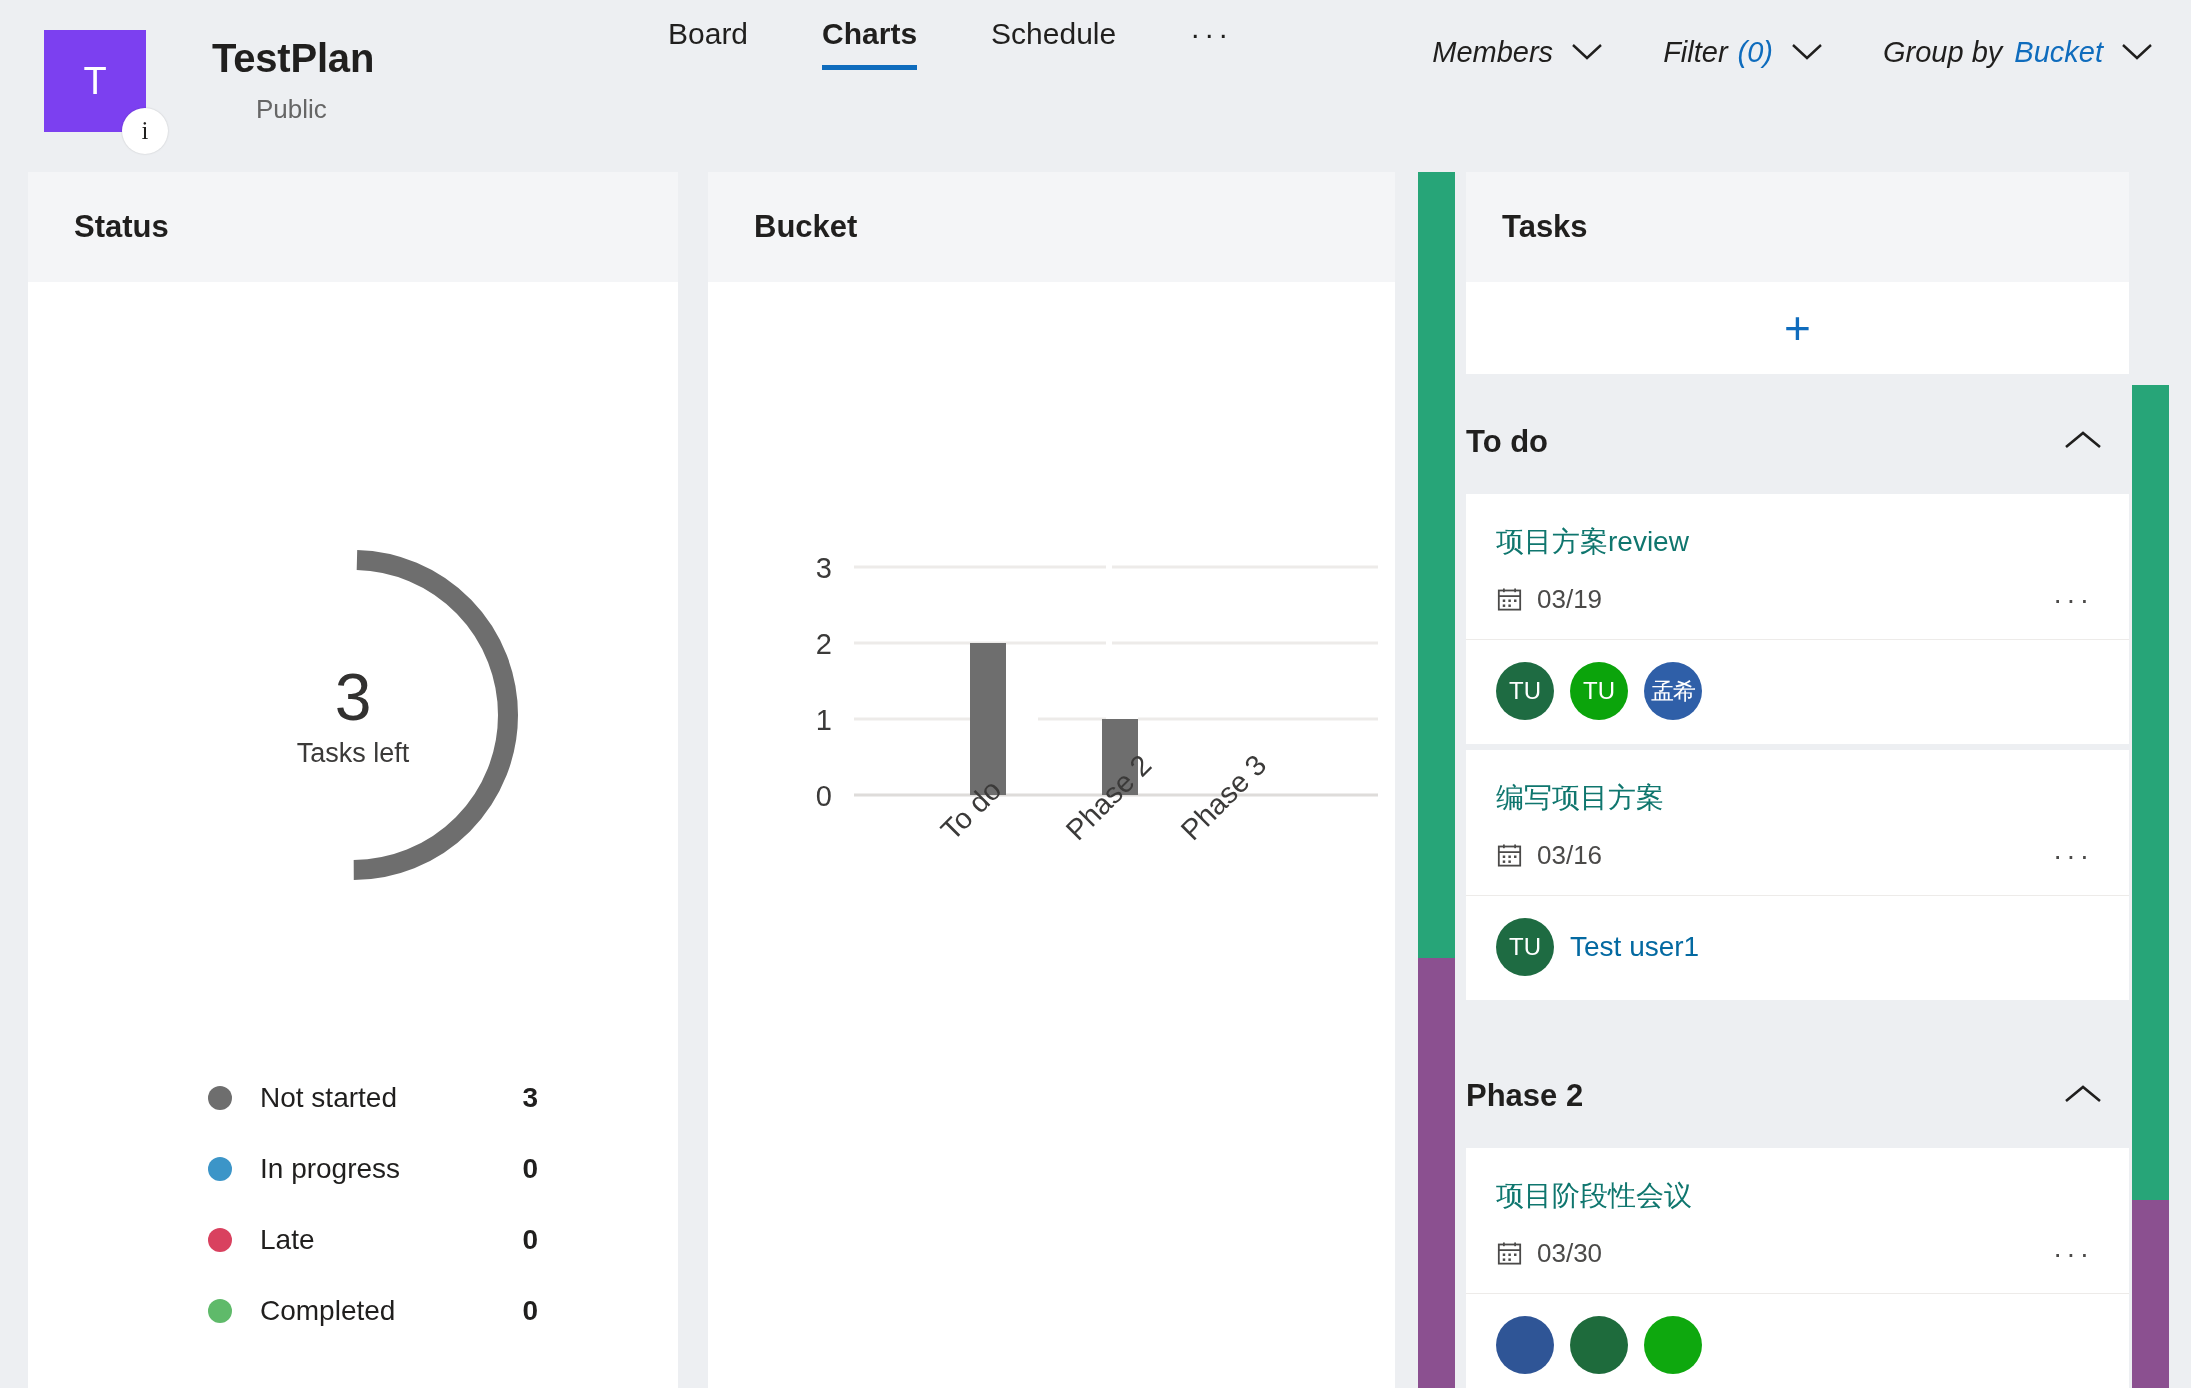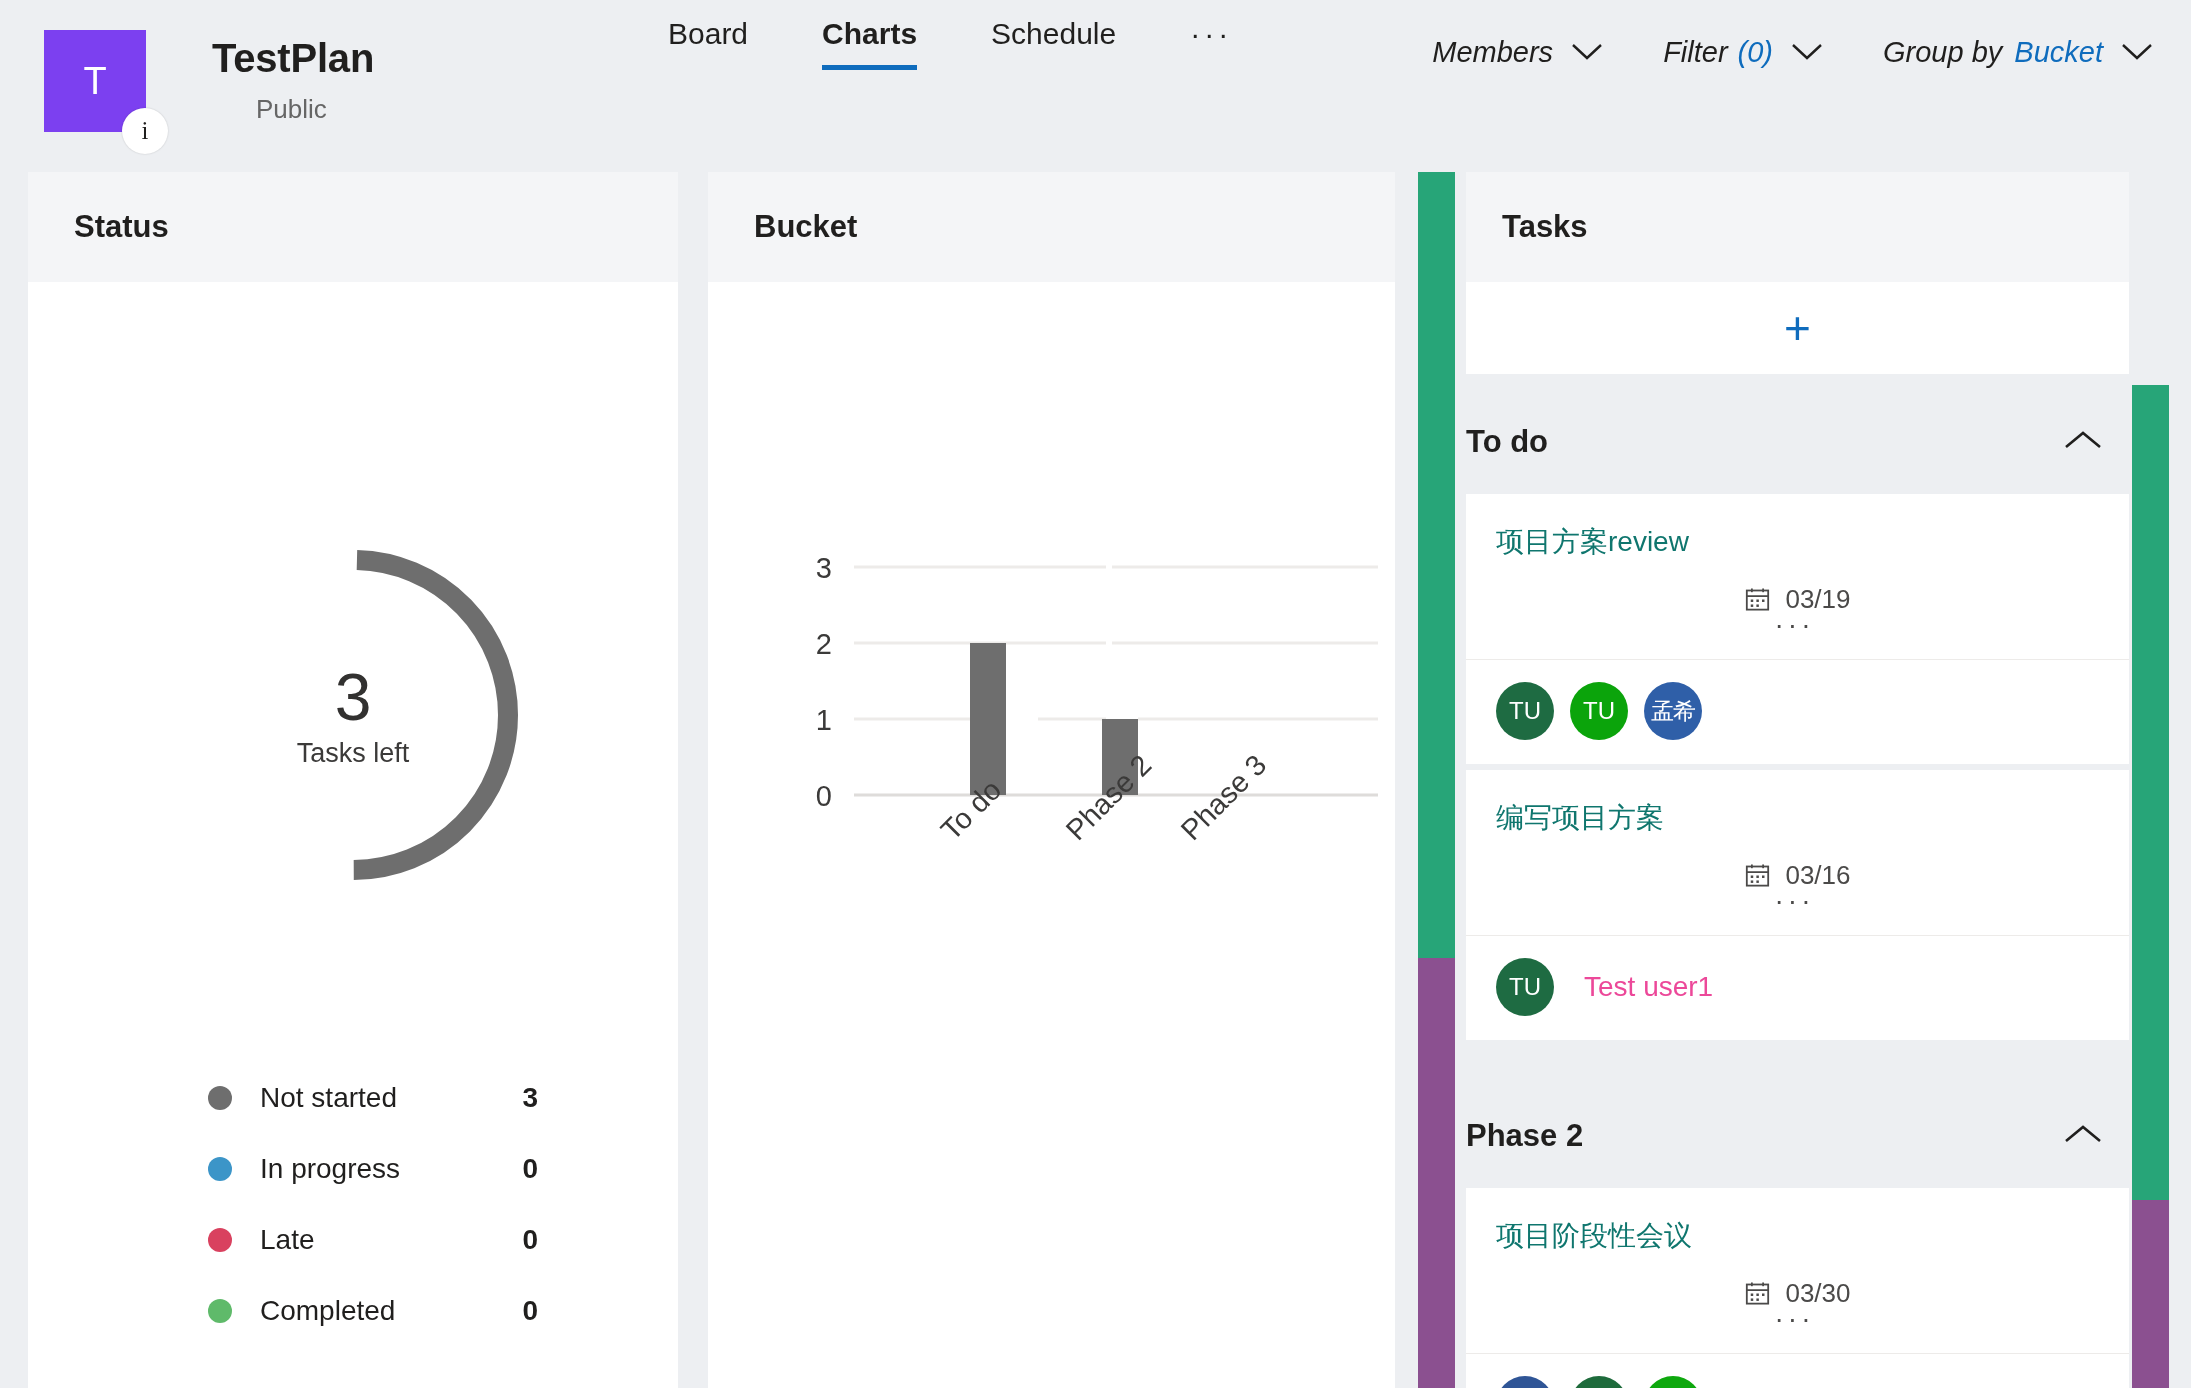--- a/index.html
+++ b/index.html
@@ -103,35 +103,35 @@
   .add-plus{font-size:46px;color:#0F6CBD;font-weight:300;line-height:46px;}
   .group-head{
     height:104px;display:flex;align-items:center;justify-content:space-between;
     padding:0 26px 0 0;margin-top:16px;
   }
   .group-title{font-size:31px;font-weight:700;}
   .group-chevron{cursor:pointer;}
   .task-card{background:#ffffff;margin-bottom:6px;}
   .task-card-top{padding:30px 30px 24px 30px;}
   .task-title{font-size:28px;color:#0f766e;line-height:36px;}
-  .task-meta{display:flex;align-items:center;justify-content:space-between;margin-top:24px;flex-direction:column;}
+  .task-meta{display:flex;align-items:center;justify-content:space-between;margin-top:24px;}
   .task-due{display:flex;align-items:center;font-size:26px;color:#4B4A49;}
   .cal-icon{margin-right:14px;display:flex;}
   .task-more{font-size:28px;color:#4B4A49;letter-spacing:4px;cursor:pointer;line-height:20px;padding-right:6px;}
   .task-card-people{
     border-top:1px solid #EDEBE9;padding:22px 30px 24px 30px;display:flex;align-items:center;
   }
   .avatar{
     width:58px;height:58px;border-radius:50%;
     display:flex;align-items:center;justify-content:center;
     color:#ffffff;font-size:24px;margin-right:16px;flex:0 0 auto;
     overflow:hidden;
   }
   .avatar.cjk{font-size:23px;letter-spacing:-1px;}
-  .person-name{font-size:28px;color:#ec4899;margin-left:14px;}
+  .person-name{font-size:28px;color:#0369a1;}
 
   
   .strip{position:absolute;width:37px;}
   #strip-left{left:1418px;top:172px;height:1216px;}
   #strip-right{right:22px;top:385px;height:1003px;}
   .strip-seg{width:100%;}
 </style>
 </head>
 <body>
 

